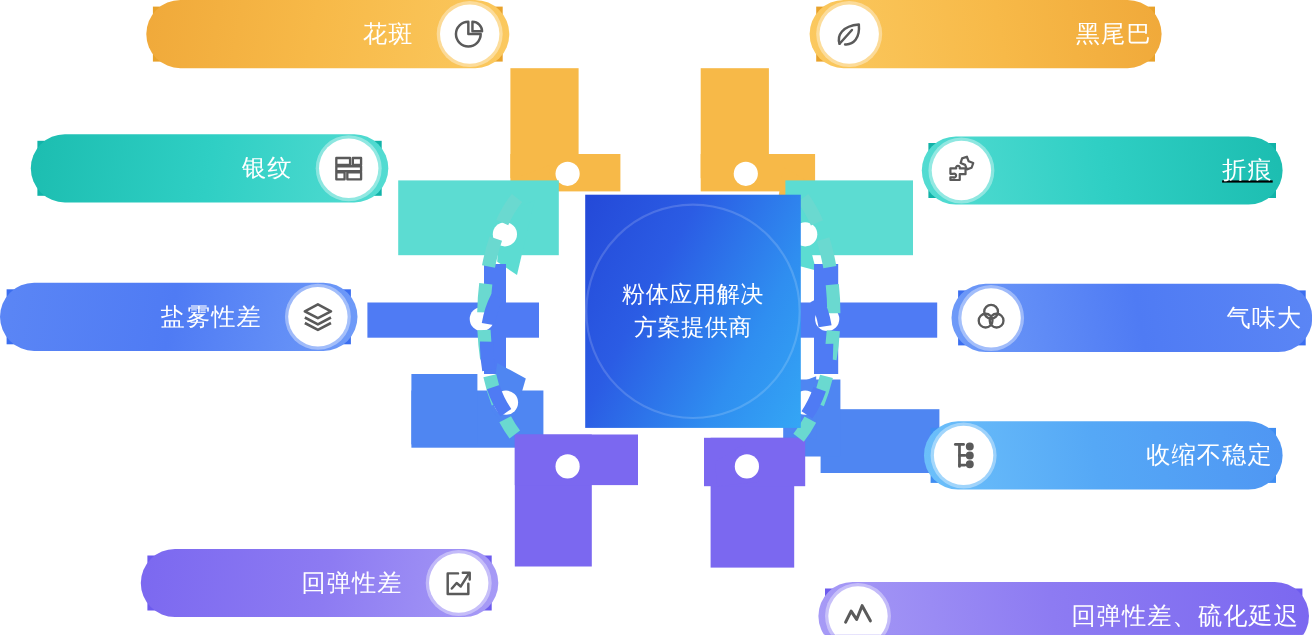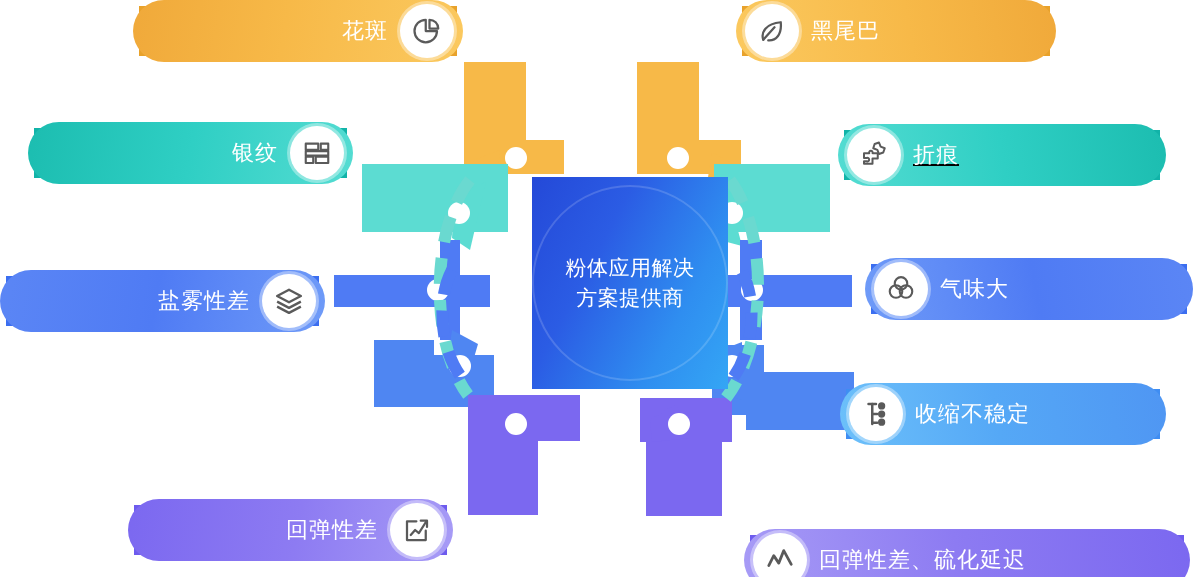--- a/index.html
+++ b/index.html
@@ -53,30 +53,30 @@
     border-radius:0;
   }
   .pill .body{
     position:relative;z-index:1;
     display:flex;align-items:center;
     width:100%;height:100%;
     border-radius:31px;
     padding:0 9px;
     box-sizing:border-box;
   }
-  .pill.right .body{justify-content:flex-start;}
+  .pill.right .body{justify-content:space-between;}
   .pill.left  .body{justify-content:flex-end;}
 
   .pill-label{
     color:#ffffff;
     font-size:22px;
     letter-spacing:1px;
     white-space:nowrap;
   }
-  .pill.left  .pill-label{margin-right:12px;}
+  .pill.left  .pill-label{margin-right:24px;}
   .pill.right .pill-label{margin-left:12px;}
 
   .icon-badge{
     position:relative;flex:0 0 auto;
     width:54px;height:54px;border-radius:50%;
     background:#ffffff;
     display:flex;align-items:center;justify-content:center;
     box-shadow:0 0 0 3px rgba(255,255,255,.38);
   }
   .icon-badge svg{display:block;width:30px;height:30px;}
@@ -214,21 +214,21 @@
           <rect x="3" y="4.5" width="10" height="5"></rect>
             <rect x="15" y="4.5" width="6" height="5"></rect>
           <rect x="3" y="10.5" width="18" height="3.6"></rect>
           <rect x="3" y="15" width="6" height="5"></rect>
             <rect x="11" y="15" width="10" height="5"></rect>
         </svg>
       </span>
     </div>
   </div>
 
-  <div class="pill left t-blue" style="left:0px;top:270px;width:325px;">
+  <div class="pill left t-blue" style="left:0px;top:257px;width:325px;">
     <div class="shadowbar"></div>
     <div class="body">
       <span class="pill-label">盐雾性差</span>
       <span class="icon-badge">
         <svg viewBox="0 0 24 24" fill="none" stroke-width="1.9" stroke-linejoin="round">
           <path d="M12 3 2.5 8 12 13l9.5-5z"></path>
             <path d="M2.5 12.5 12 17.5l9.5-5"></path>
             <path d="M2.5 16.5 12 21.5l9.5-5"></path>
         </svg>
       </span>

